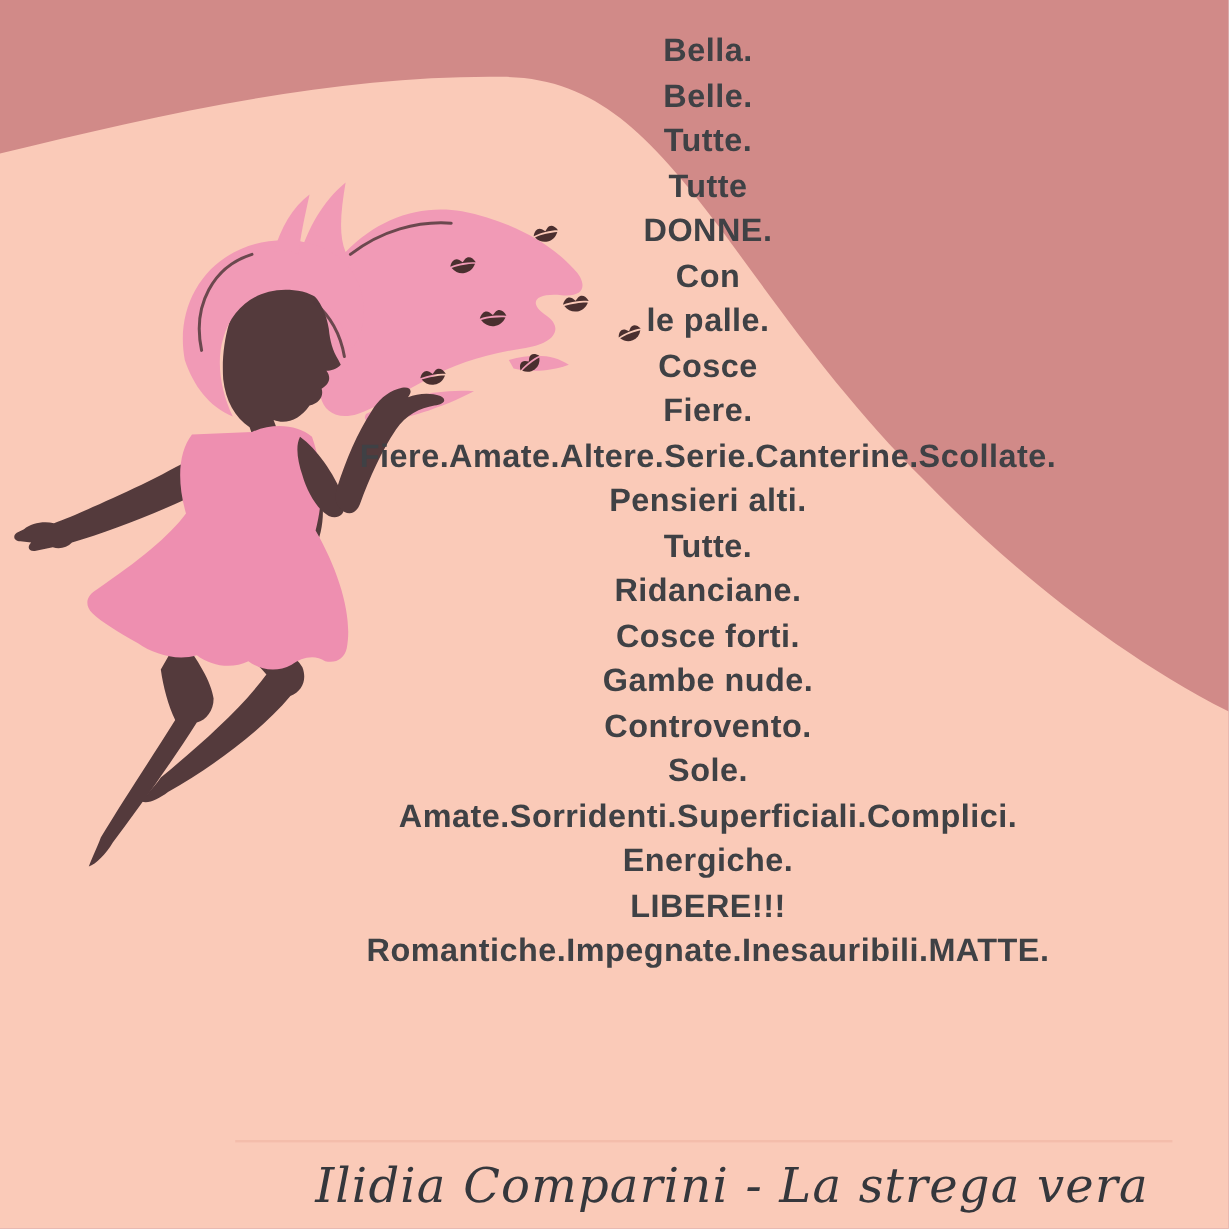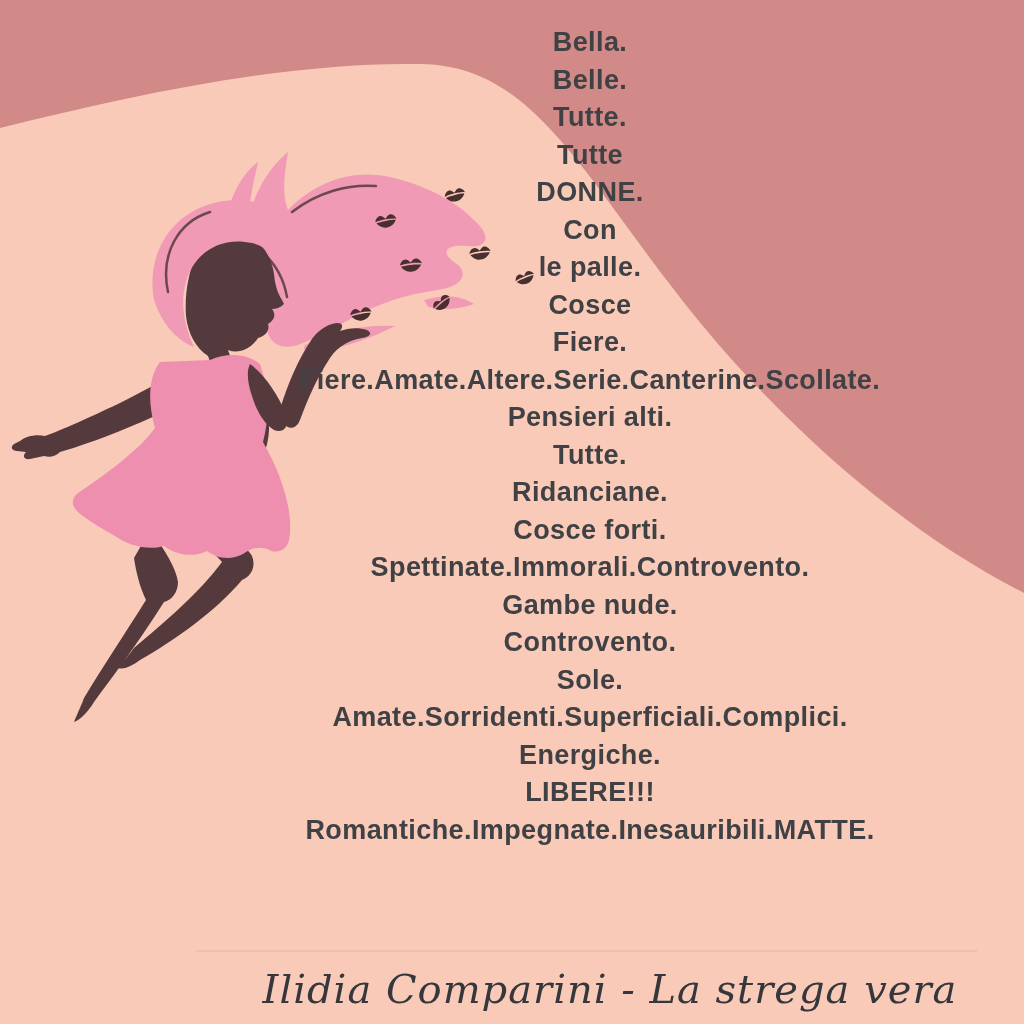--- a/index.html
+++ b/index.html
@@ -197,21 +197,20 @@
       <div class="poem-line">DONNE.</div>
       <div class="poem-line">Con</div>
       <div class="poem-line">le palle.</div>
       <div class="poem-line">Cosce</div>
       <div class="poem-line">Fiere.</div>
       <div class="poem-line">Fiere.Amate.Altere.Serie.Canterine.Scollate.</div>
       <div class="poem-line">Pensieri alti.</div>
       <div class="poem-line">Tutte.</div>
       <div class="poem-line">Ridanciane.</div>
       <div class="poem-line">Cosce forti.</div>
-      <div class="poem-line">Spettinate.Immorali.Controvento.</div>
       <div class="poem-line">Gambe nude.</div>
       <div class="poem-line">Controvento.</div>
       <div class="poem-line">Sole.</div>
       <div class="poem-line">Amate.Sorridenti.Superficiali.Complici.</div>
       <div class="poem-line">Energiche.</div>
       <div class="poem-line">LIBERE!!!</div>
       <div class="poem-line">Romantiche.Impegnate.Inesauribili.MATTE.</div>
     </div>
 
   <div class="divider"></div>

